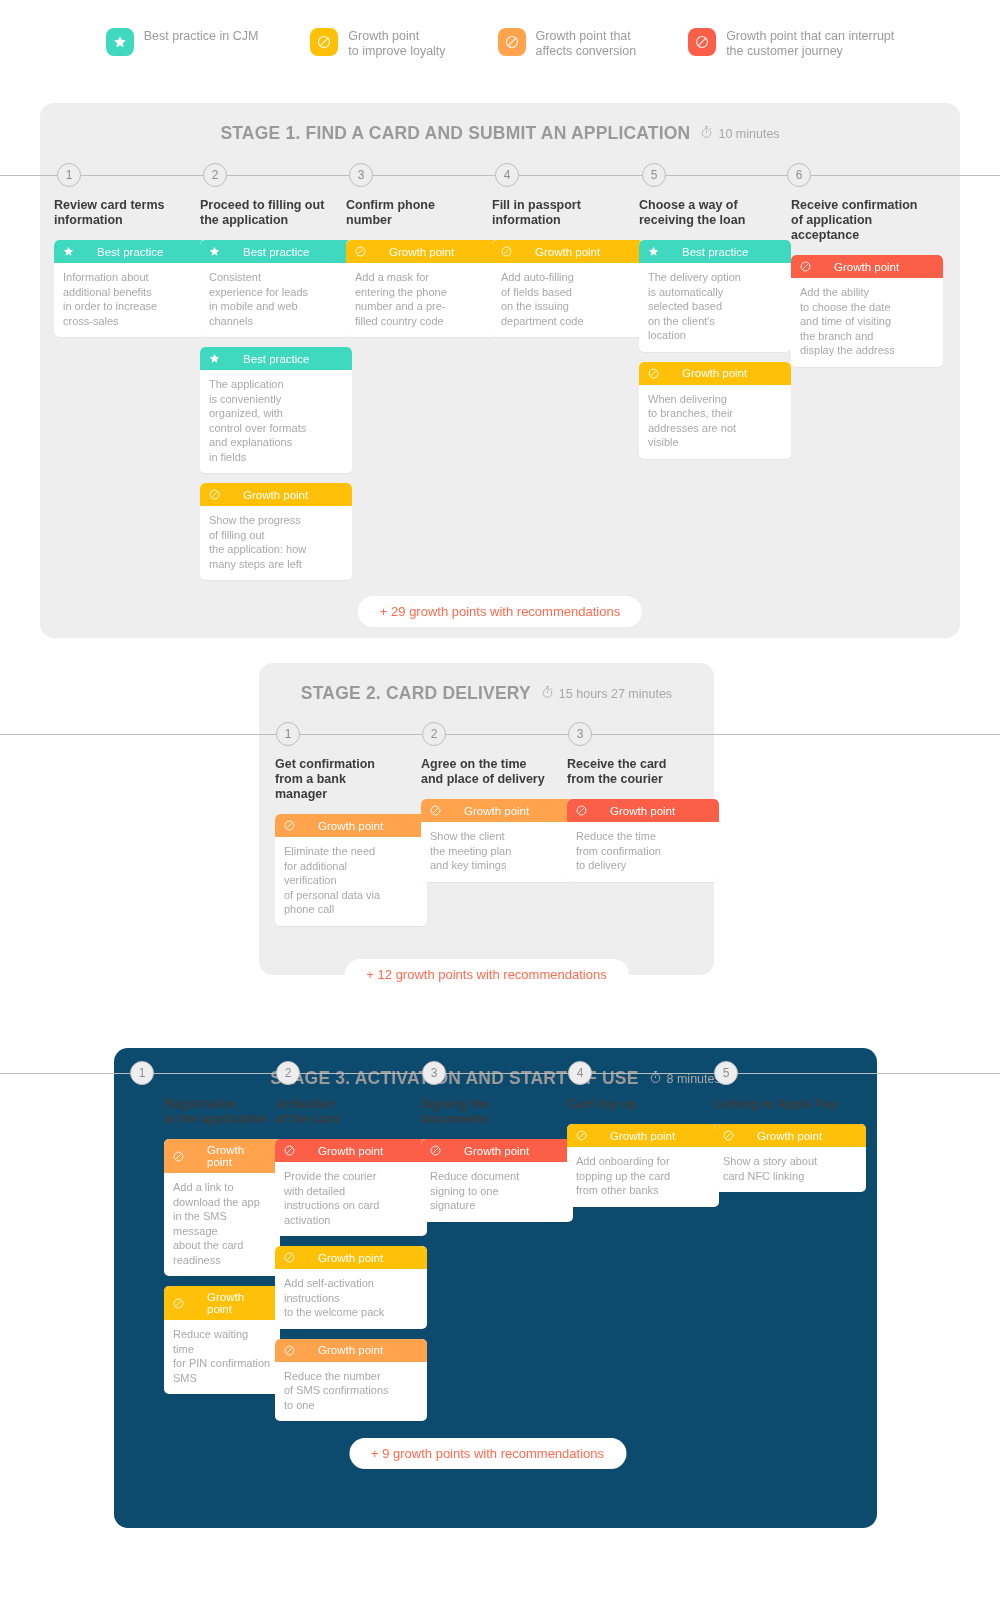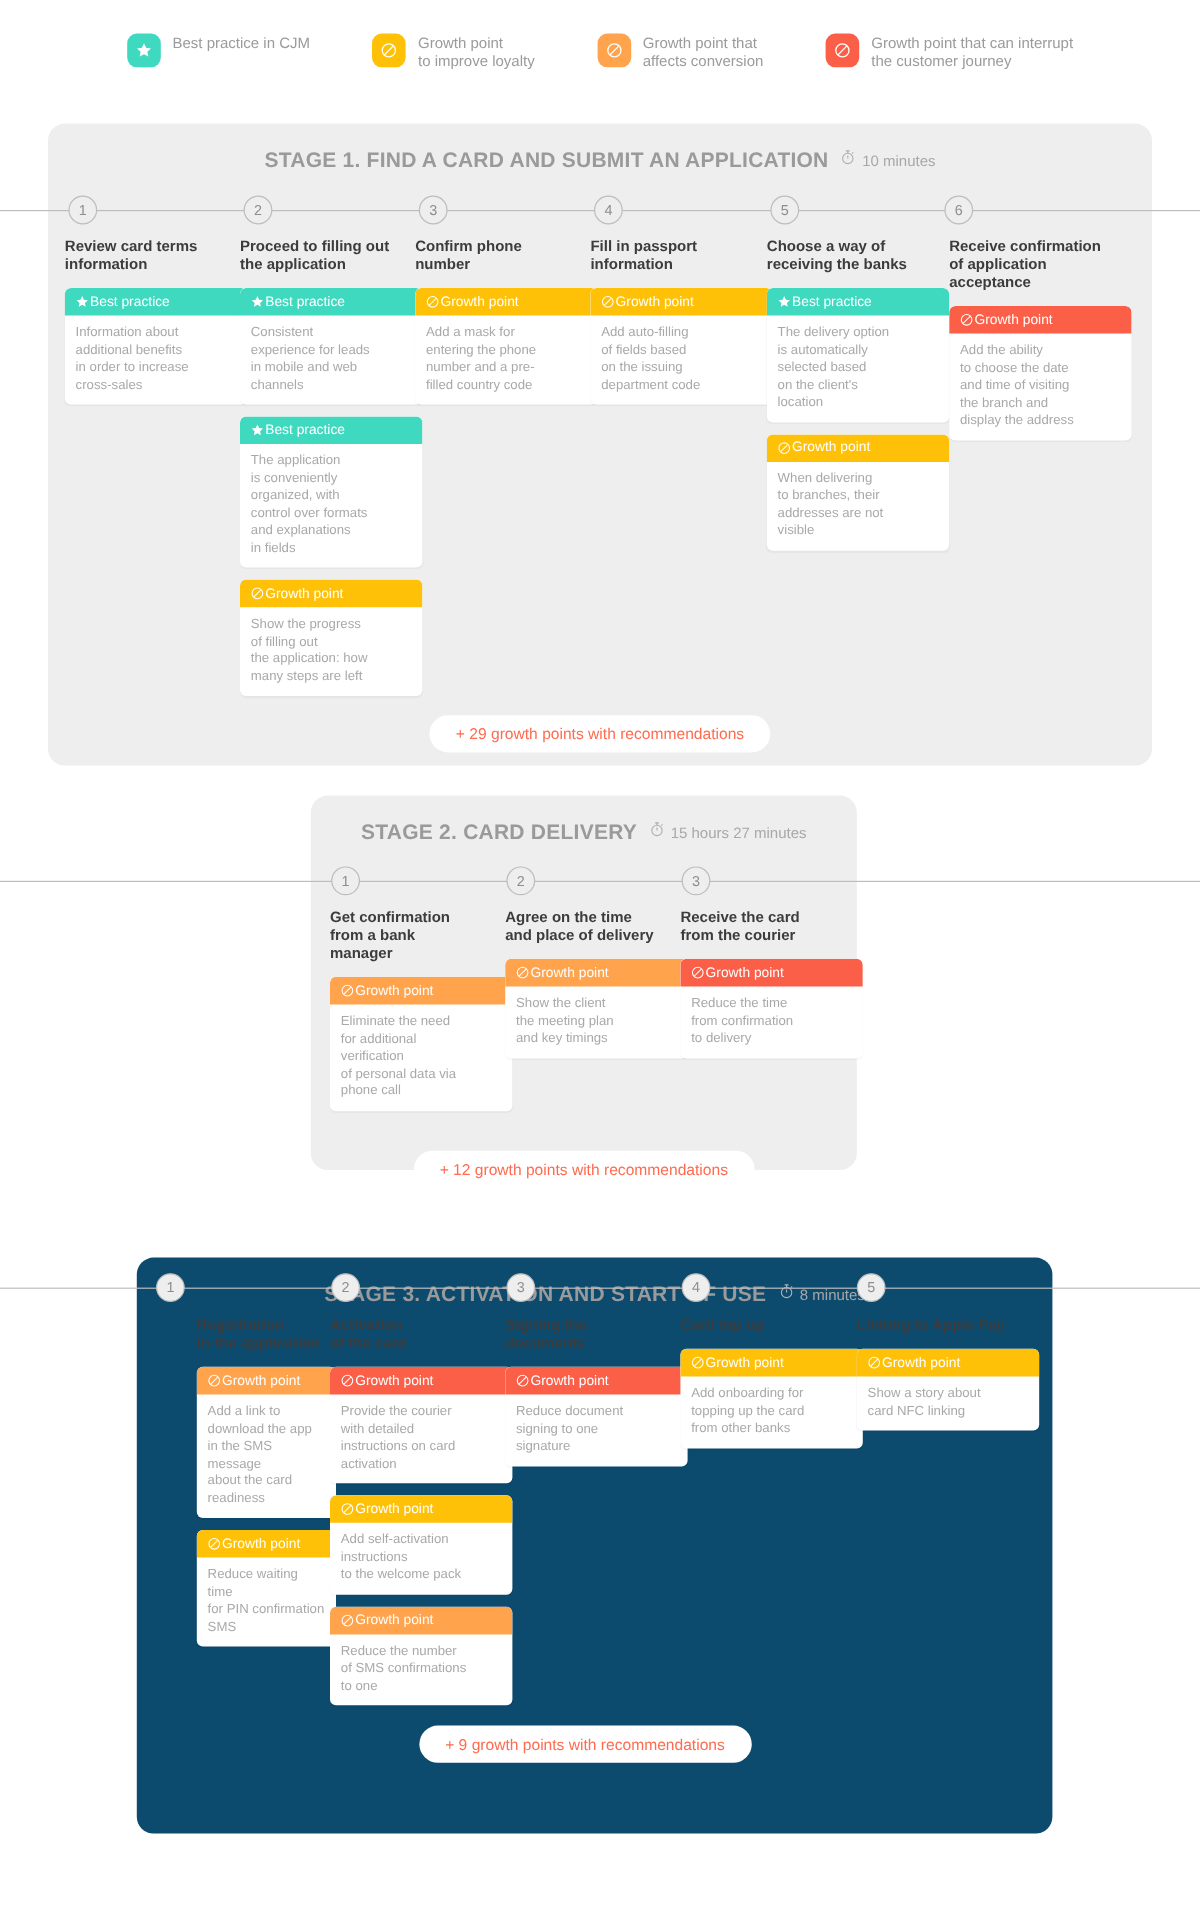--- a/index.html
+++ b/index.html
@@ -95,21 +95,21 @@
     margin-bottom: 12px;
   }
   .card {
     background: #ffffff;
     border-radius: 5px;
     margin-bottom: 10px;
     overflow: hidden;
     box-shadow: 0 1px 1px rgba(0,0,0,0.04);
   }
   .card-head {
-    display: flex; align-items: center; gap: 0;
+    display: flex; align-items: center; gap: 22px;
     padding: 5px 8px;
     color: #ffffff;
     font-size: 11.5px;
     border-radius: 5px 5px 0 0;
   }
   .card-head .glyph { flex: 0 0 auto; display: flex; }
   .card-body {
     padding: 7px 9px 9px 9px;
     font-size: 11px;
     line-height: 14.5px;
@@ -296,21 +296,21 @@
         </div>
         <div class="card-body">Add auto-filling
 of fields based
 on the issuing
 department code</div>
       </div>
     </div>
     <div class="step-node" style="left: 654px; top: 175px;">5</div>
     <div class="col" style="left: 639px; top: 198px;">
       <div class="col-title">Choose a way of
-receiving the banks</div>
+receiving the loan</div>
       <div class="card">
         <div class="card-head" style="background: rgb(63, 217, 192);">
           <span class="glyph">
             <svg width="13" height="13" viewBox="0 0 24 24" aria-hidden="true">
               <path fill="#ffffff" d="M12 3.2l2.6 5.6 6.1.7-4.5 4.2 1.2 6-5.4-3-5.4 3 1.2-6L3.3 9.5l6.1-.7z"></path>
             </svg>
           </span>
           <span>Best practice</span>
         </div>
         <div class="card-body">The delivery option

